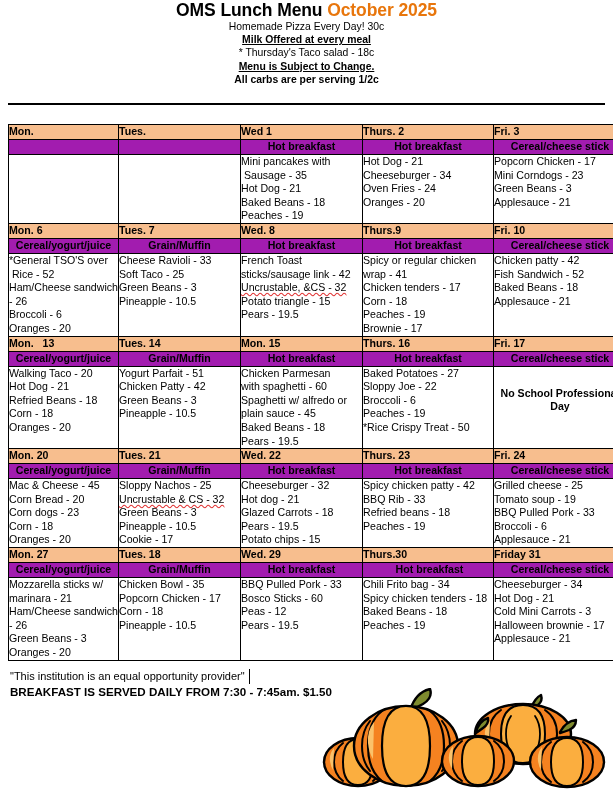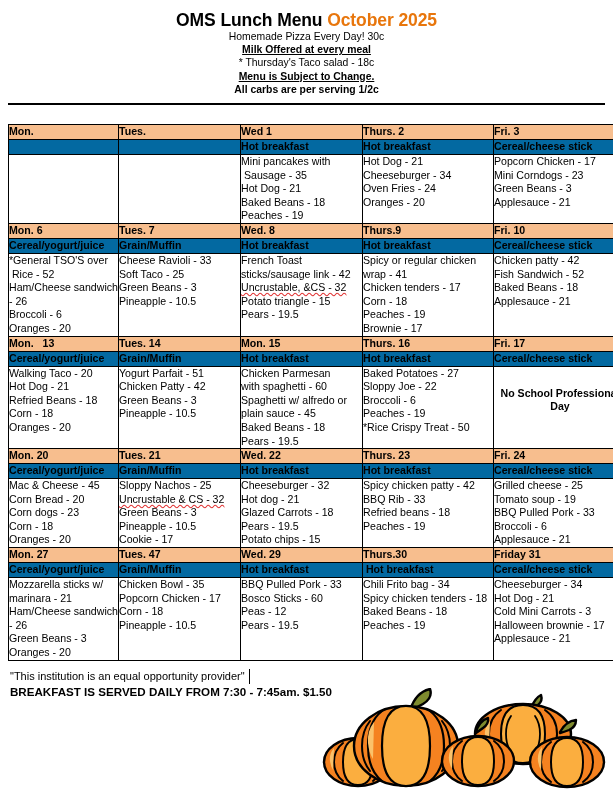--- a/index.html
+++ b/index.html
@@ -9,21 +9,21 @@
   }
   body {
     width: 613px; height: 795px;
     font-family: "Liberation Sans", sans-serif;
     color: #000000;
     position: relative;
     overflow: hidden;
   }
 
   
-  .header { text-align: center; padding-top: 10px; }
+  .header { text-align: center; }
   .title-line {
     font-size: 17.5px;
     font-weight: bold;
     letter-spacing: -0.1px;
     line-height: 20px;
   }
   .title-main { color: #000000; }
   .title-month { color: #E8760C; }
   .sub {
     font-size: 10.4px;
@@ -64,27 +64,28 @@
   .dayhdr {
     background: #F7BE8E;
     font-size: 10.6px;
     font-weight: bold;
     padding: 2px 0 2px 7px;
     height: 15px;
     line-height: 12px;
     white-space: pre;
   }
   .bkfst {
-    background: #0369a1;
+    background: #a21caf;
     font-size: 10.6px;
     font-weight: bold;
     padding: 2px 0 2px 7px;
     height: 15px;
     line-height: 12px;
     white-space: pre;
+    text-align: center;
   }
   .items {
     background: #ffffff;
     font-size: 10.6px;
     line-height: 13.6px;
     padding: 3px 3px 3px 7px;
     margin-left: 20px;
   }
   .items .ln { white-space: pre-wrap; }
   .items .ln.sq {
@@ -342,21 +343,21 @@
         <td class="items c4">
           <div class="ln">Grilled cheese - 25</div>
           <div class="ln">Tomato soup - 19</div>
           <div class="ln">BBQ Pulled Pork - 33</div>
           <div class="ln">Broccoli - 6</div>
           <div class="ln">Applesauce - 21</div>
         </td>
       </tr>
       <tr>
         <td class="dayhdr c0">Mon. 27</td>
-        <td class="dayhdr c1">Tues. 47</td>
+        <td class="dayhdr c1">Tues. 18</td>
         <td class="dayhdr c2">Wed. 29</td>
         <td class="dayhdr c3">Thurs.30</td>
         <td class="dayhdr c4">Friday 31</td>
       </tr>
       <tr>
         <td class="bkfst c0">Cereal/yogurt/juice</td>
         <td class="bkfst c1">Grain/Muffin</td>
         <td class="bkfst c2">Hot breakfast</td>
         <td class="bkfst c3"> Hot breakfast</td>
         <td class="bkfst c4">Cereal/cheese stick</td>

